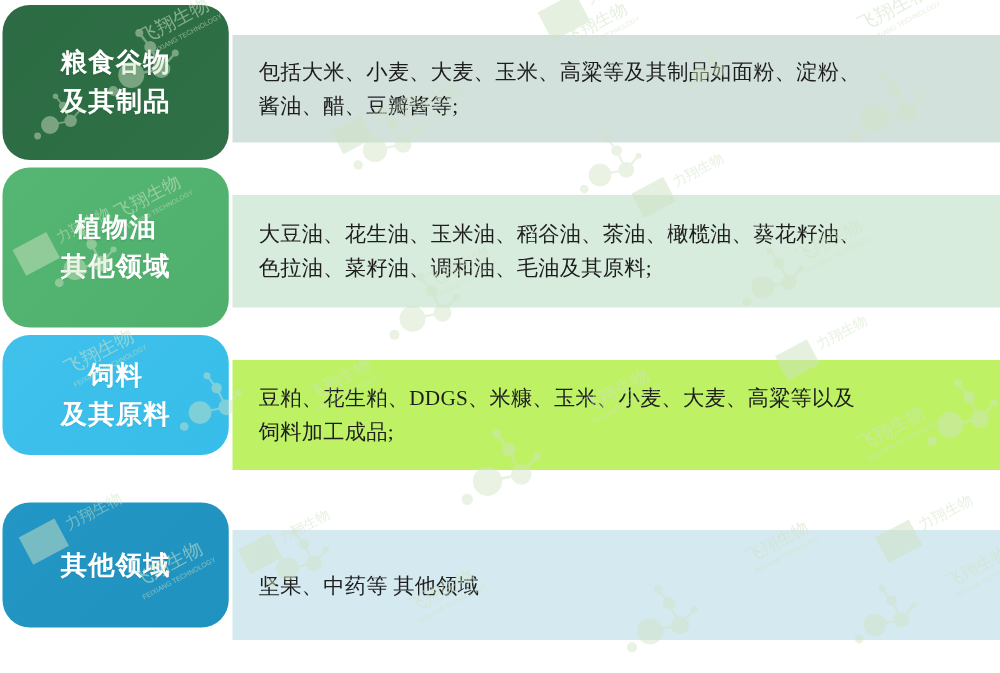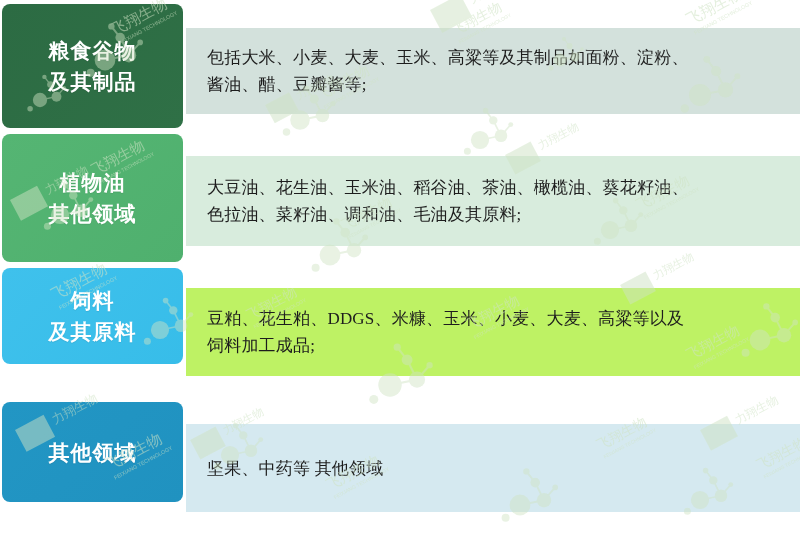--- a/index.html
+++ b/index.html
@@ -56,21 +56,21 @@
     color: #1d1d1d;
     letter-spacing: 0.2px;
     white-space: pre-line;
     font-family: Liberation Serif, serif;
   }
 
   .row-pill {
     position: absolute;
     left: 2px;
     width: 181px;
-    border-radius: 8px;
+    border-radius: 22px;
     display: flex;
     align-items: center;
     justify-content: center;
     z-index: 2;
     box-shadow: 0 0 0 rgba(0,0,0,0);
   }
 
   .pill-label {
     color: #ffffff;
     font-size: 21px;

